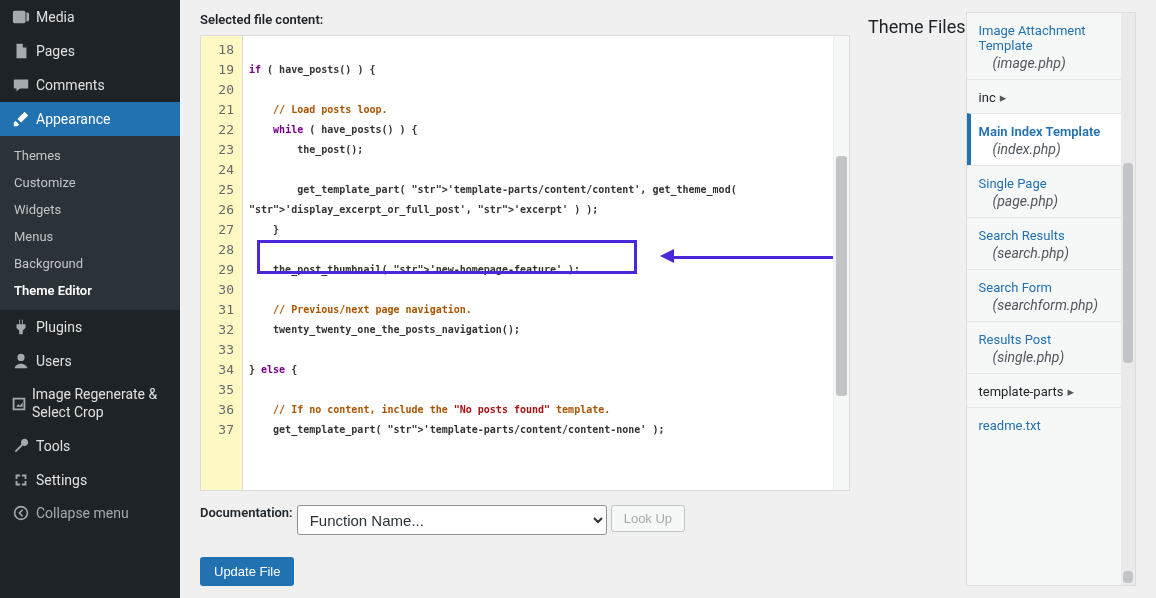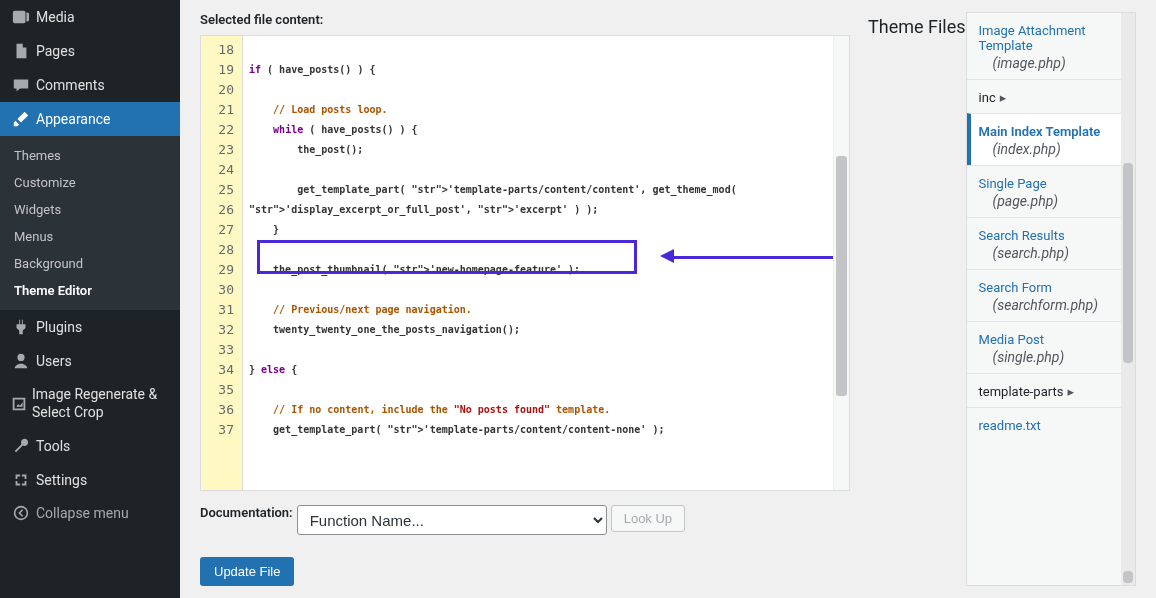--- a/index.html
+++ b/index.html
@@ -372,21 +372,21 @@
           </div>
           <div class="file-item">
             <div class="title">Search Results</div>
             <div class="fn">(search.php)</div>
           </div>
           <div class="file-item">
             <div class="title">Search Form</div>
             <div class="fn">(searchform.php)</div>
           </div>
           <div class="file-item">
-            <div class="title">Media Post</div>
+            <div class="title">Results Post</div>
             <div class="fn">(single.php)</div>
           </div>
           <div class="file-item folder">
             <div class="title">template-parts<span class="chev">▸</span></div>
           </div>
           <div class="file-item">
             <div class="title">readme.txt</div>
           </div>
           <div class="files-scroll">
           <div class="files-thumb" style="top:150px;height:200px;"></div>

